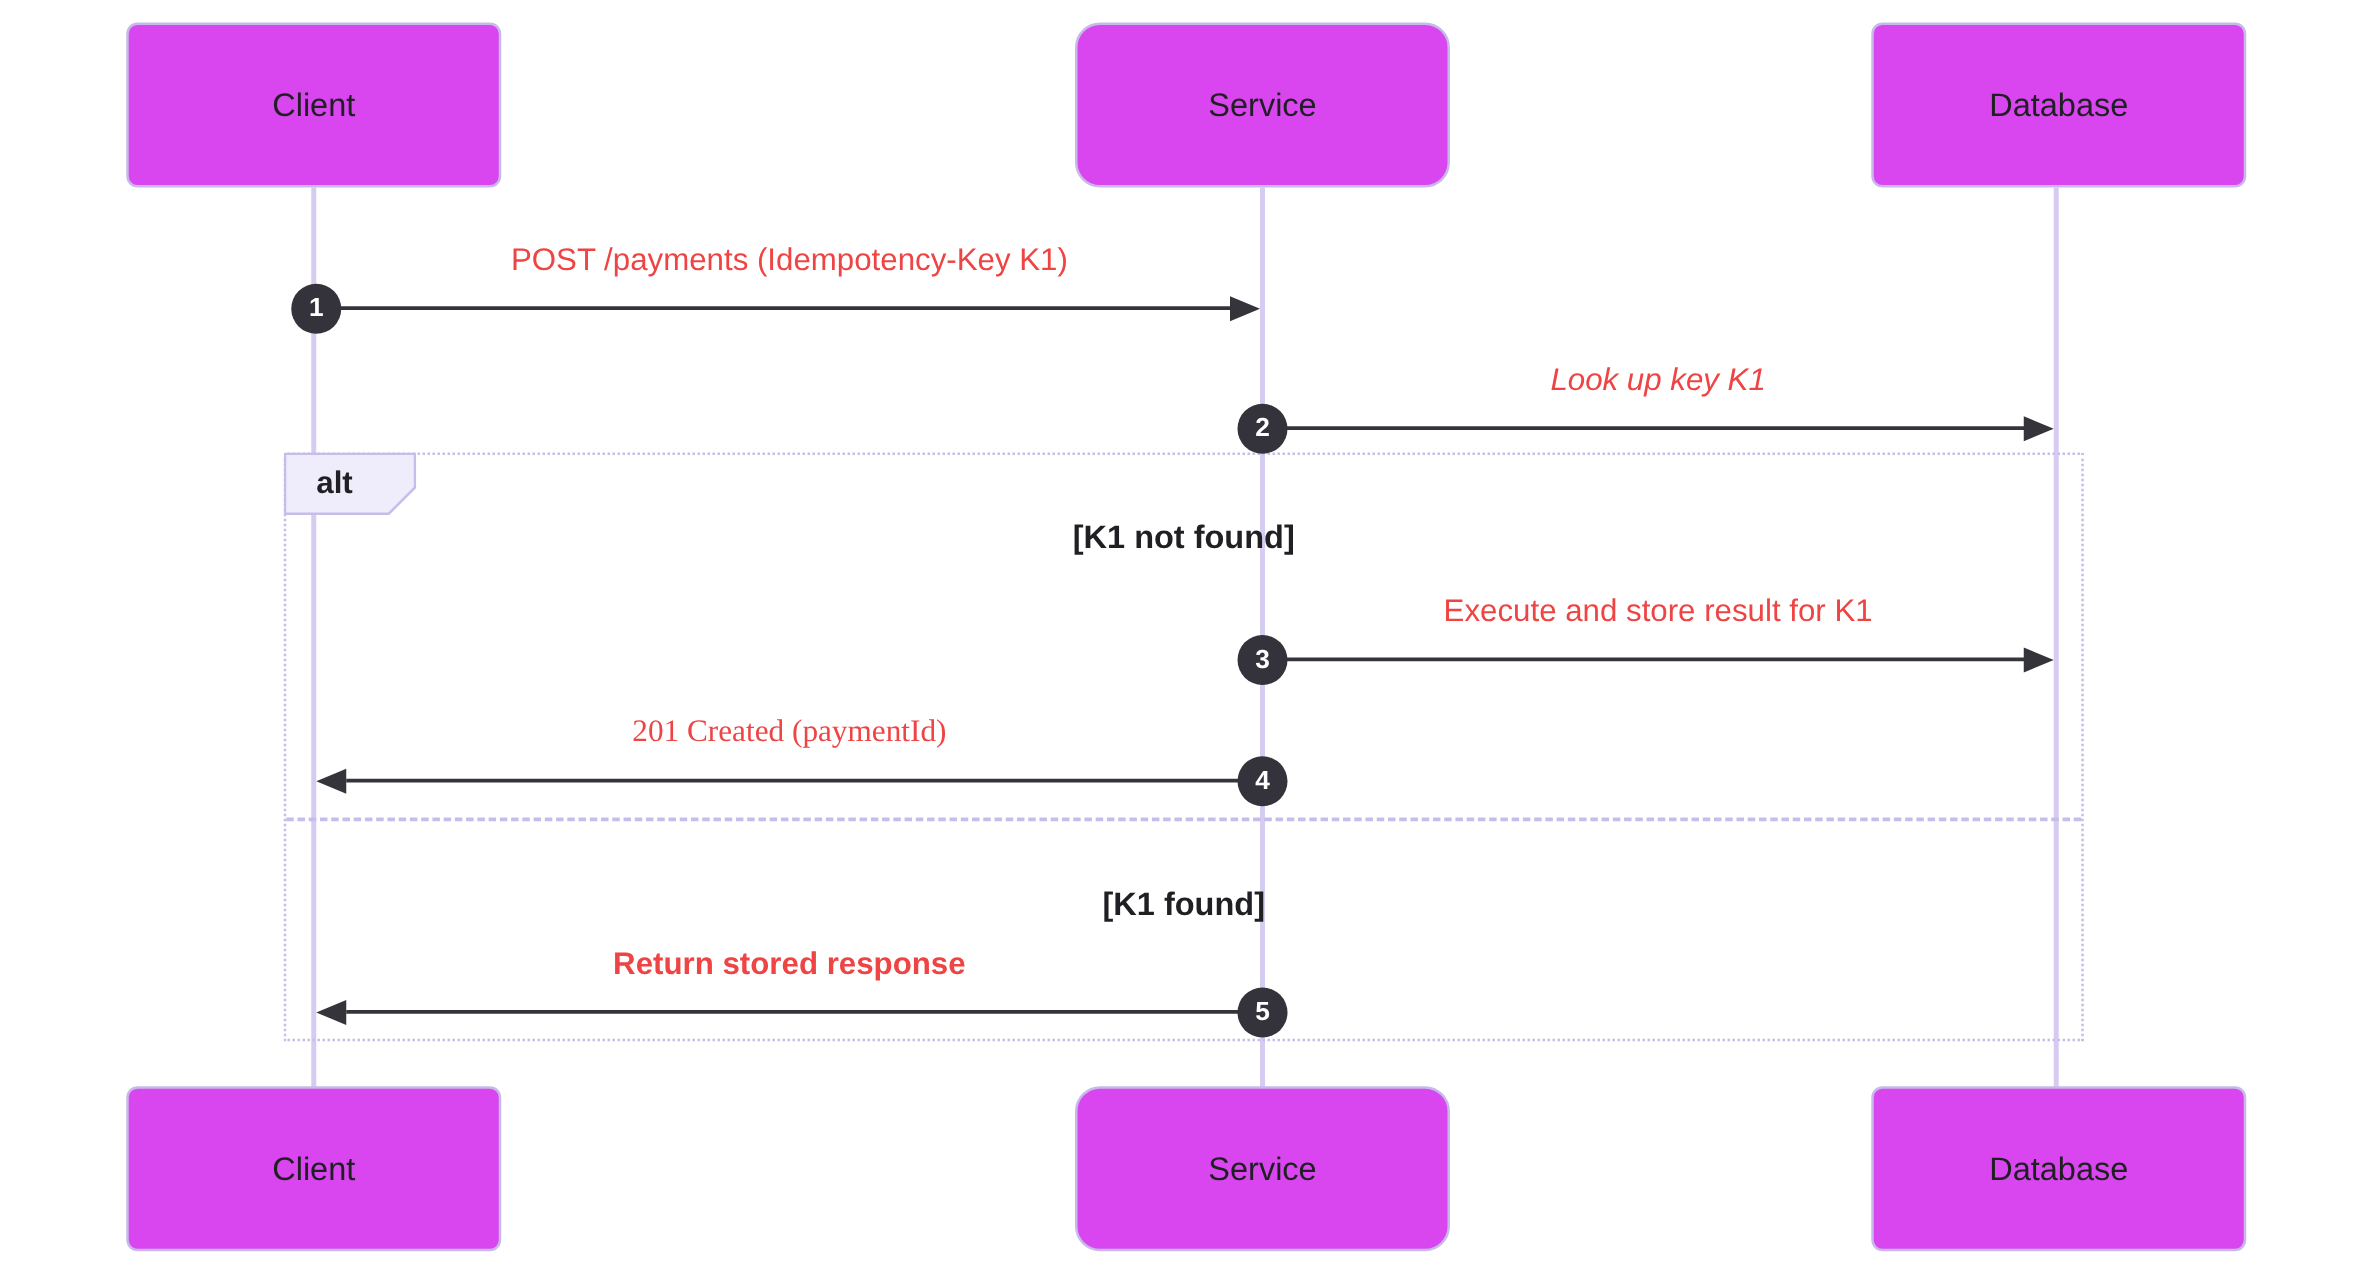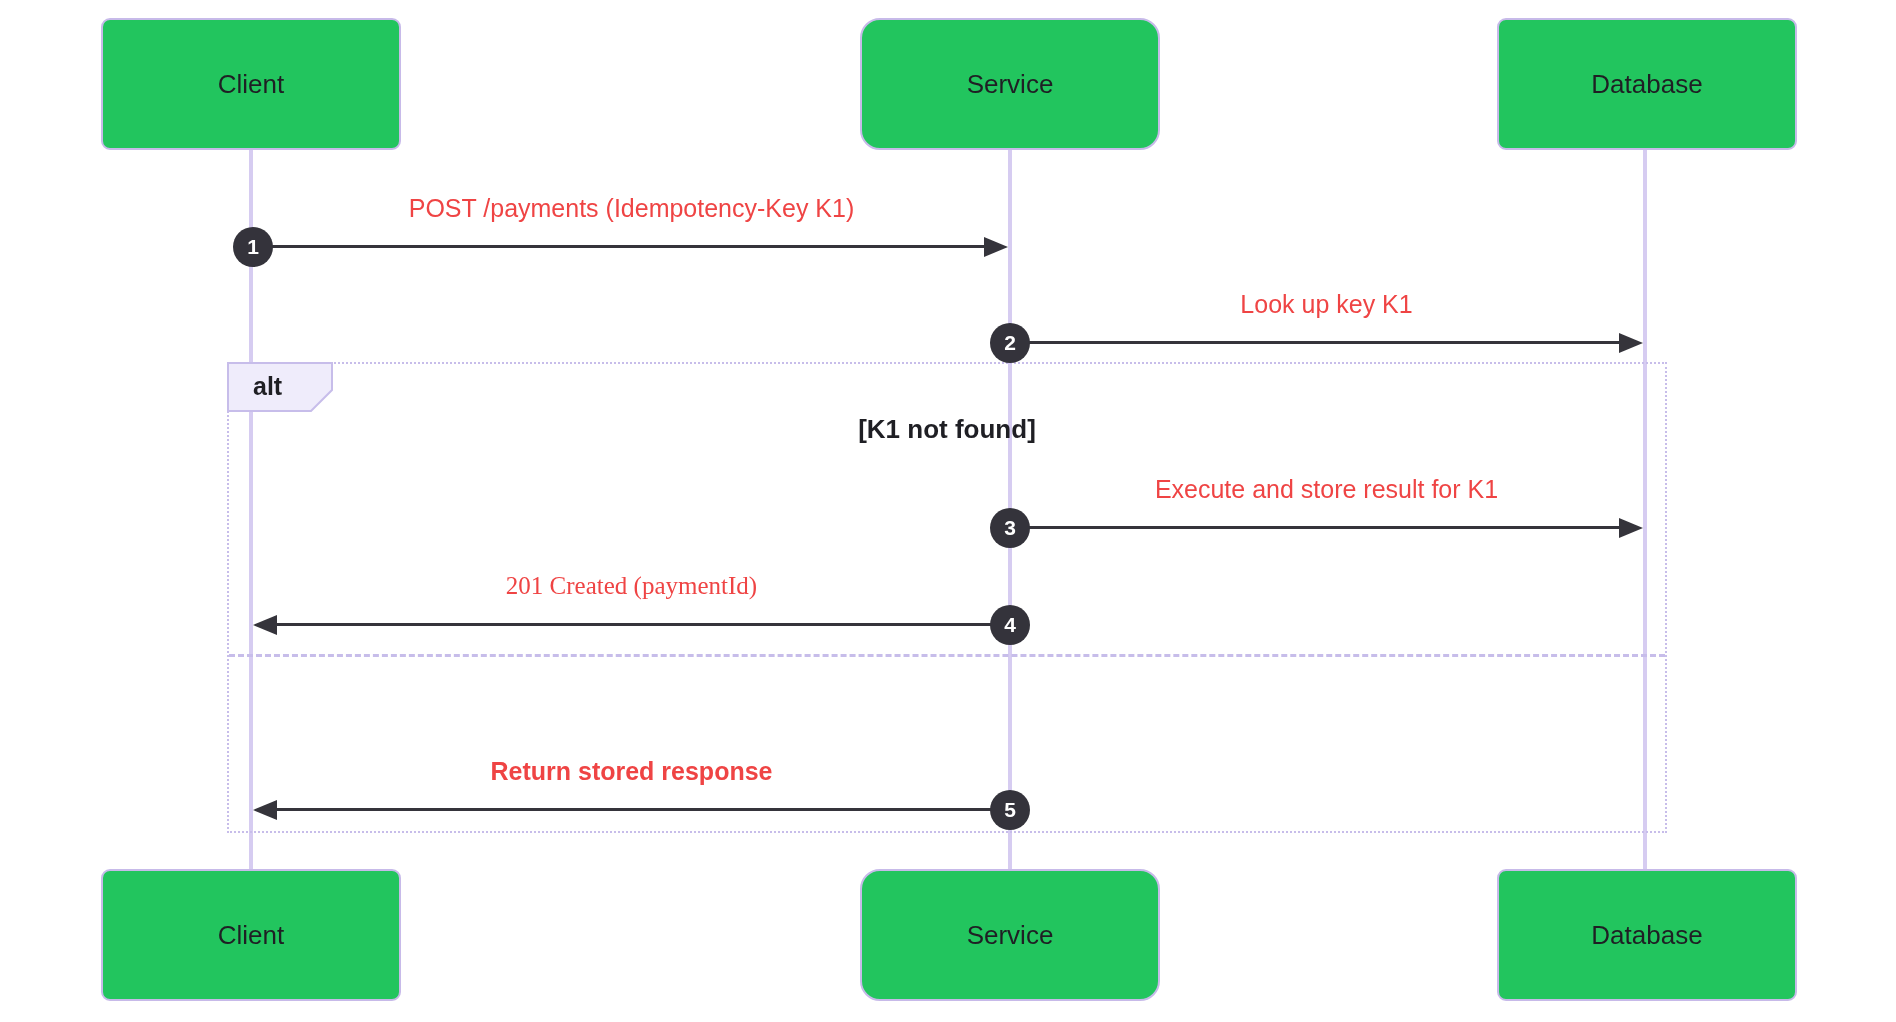--- a/index.html
+++ b/index.html
@@ -10,21 +10,21 @@
 
   
   .lifeline { position:absolute; top:150px; height:720px; width:4px; background:#d6ccf1; }
   .lifeline.client   { left:249px; }
   .lifeline.service  { left:1008px; }
   .lifeline.database { left:1643px; }
 
   
   .participant {
     position:absolute; width:300px; height:132px;
-    background:#22c55e; border:2px solid #c7bae9; border-radius:9px;
+    background:#d946ef; border:2px solid #c7bae9; border-radius:9px;
     display:flex; align-items:center; justify-content:center;
     font-size:26px; color:#1f1f24; box-sizing:border-box; z-index:5;
   }
   .p-client   { left:101px; }
   .p-service  { left:860px;border-radius:20px; }
   .p-database { left:1497px; }
   .row-top    { top:18px; }
   .row-bottom { top:869px; }
 
   
@@ -69,21 +69,21 @@
     display:flex; align-items:center; justify-content:center; z-index:7;
   }
 
   
   .m1-label { left:253px; width:757px; top:194px; }
   .m1-line  { left:253px; top:245px; width:734px; }
   .m1-head  { left:984px; top:237px; }
   .m1-badge { left:233px; top:227px; }
 
   
-  .m2-label { left:1010px; width:633px; top:290px; }
+  .m2-label { left:1010px; width:633px; top:290px;font-style:italic; }
   .m2-line  { left:1010px; top:341px; width:612px; }
   .m2-head  { left:1619px; top:333px; }
   .m2-badge { left:990px; top:323px; }
 
   
   .m3-label { left:1010px; width:633px; top:475px; }
   .m3-line  { left:1010px; top:526px; width:612px; }
   .m3-head  { left:1619px; top:518px; }
   .m3-badge { left:990px; top:508px; }
 
@@ -108,20 +108,21 @@
   <div class="lifeline service"></div>
   <div class="lifeline database"></div>
 
   <div class="alt-frame">
     <svg class="alt-label-svg" width="106" height="50" viewBox="0 0 106 50">
       <path d="M1,1 H105 V28 L84,49 H1 Z" fill="#efecfb" stroke="#c7bdea" stroke-width="2"></path>
     </svg>
     <div class="alt-label-text">alt</div>
     <div class="alt-cond cond-1">[K1 not found]</div>
     <div class="alt-divider"></div>
+    <div class="alt-cond cond-2">[K1 found]</div>
   </div>
 
   <div class="msg-label m1-label">POST /payments (Idempotency-Key K1)</div>
   <div class="msg-line m1-line"></div>
   <div class="arrow-right m1-head"></div>
   <div class="seq-badge m1-badge">1</div>
 
   <div class="msg-label m2-label">Look up key K1</div>
   <div class="msg-line m2-line"></div>
   <div class="arrow-right m2-head"></div>

